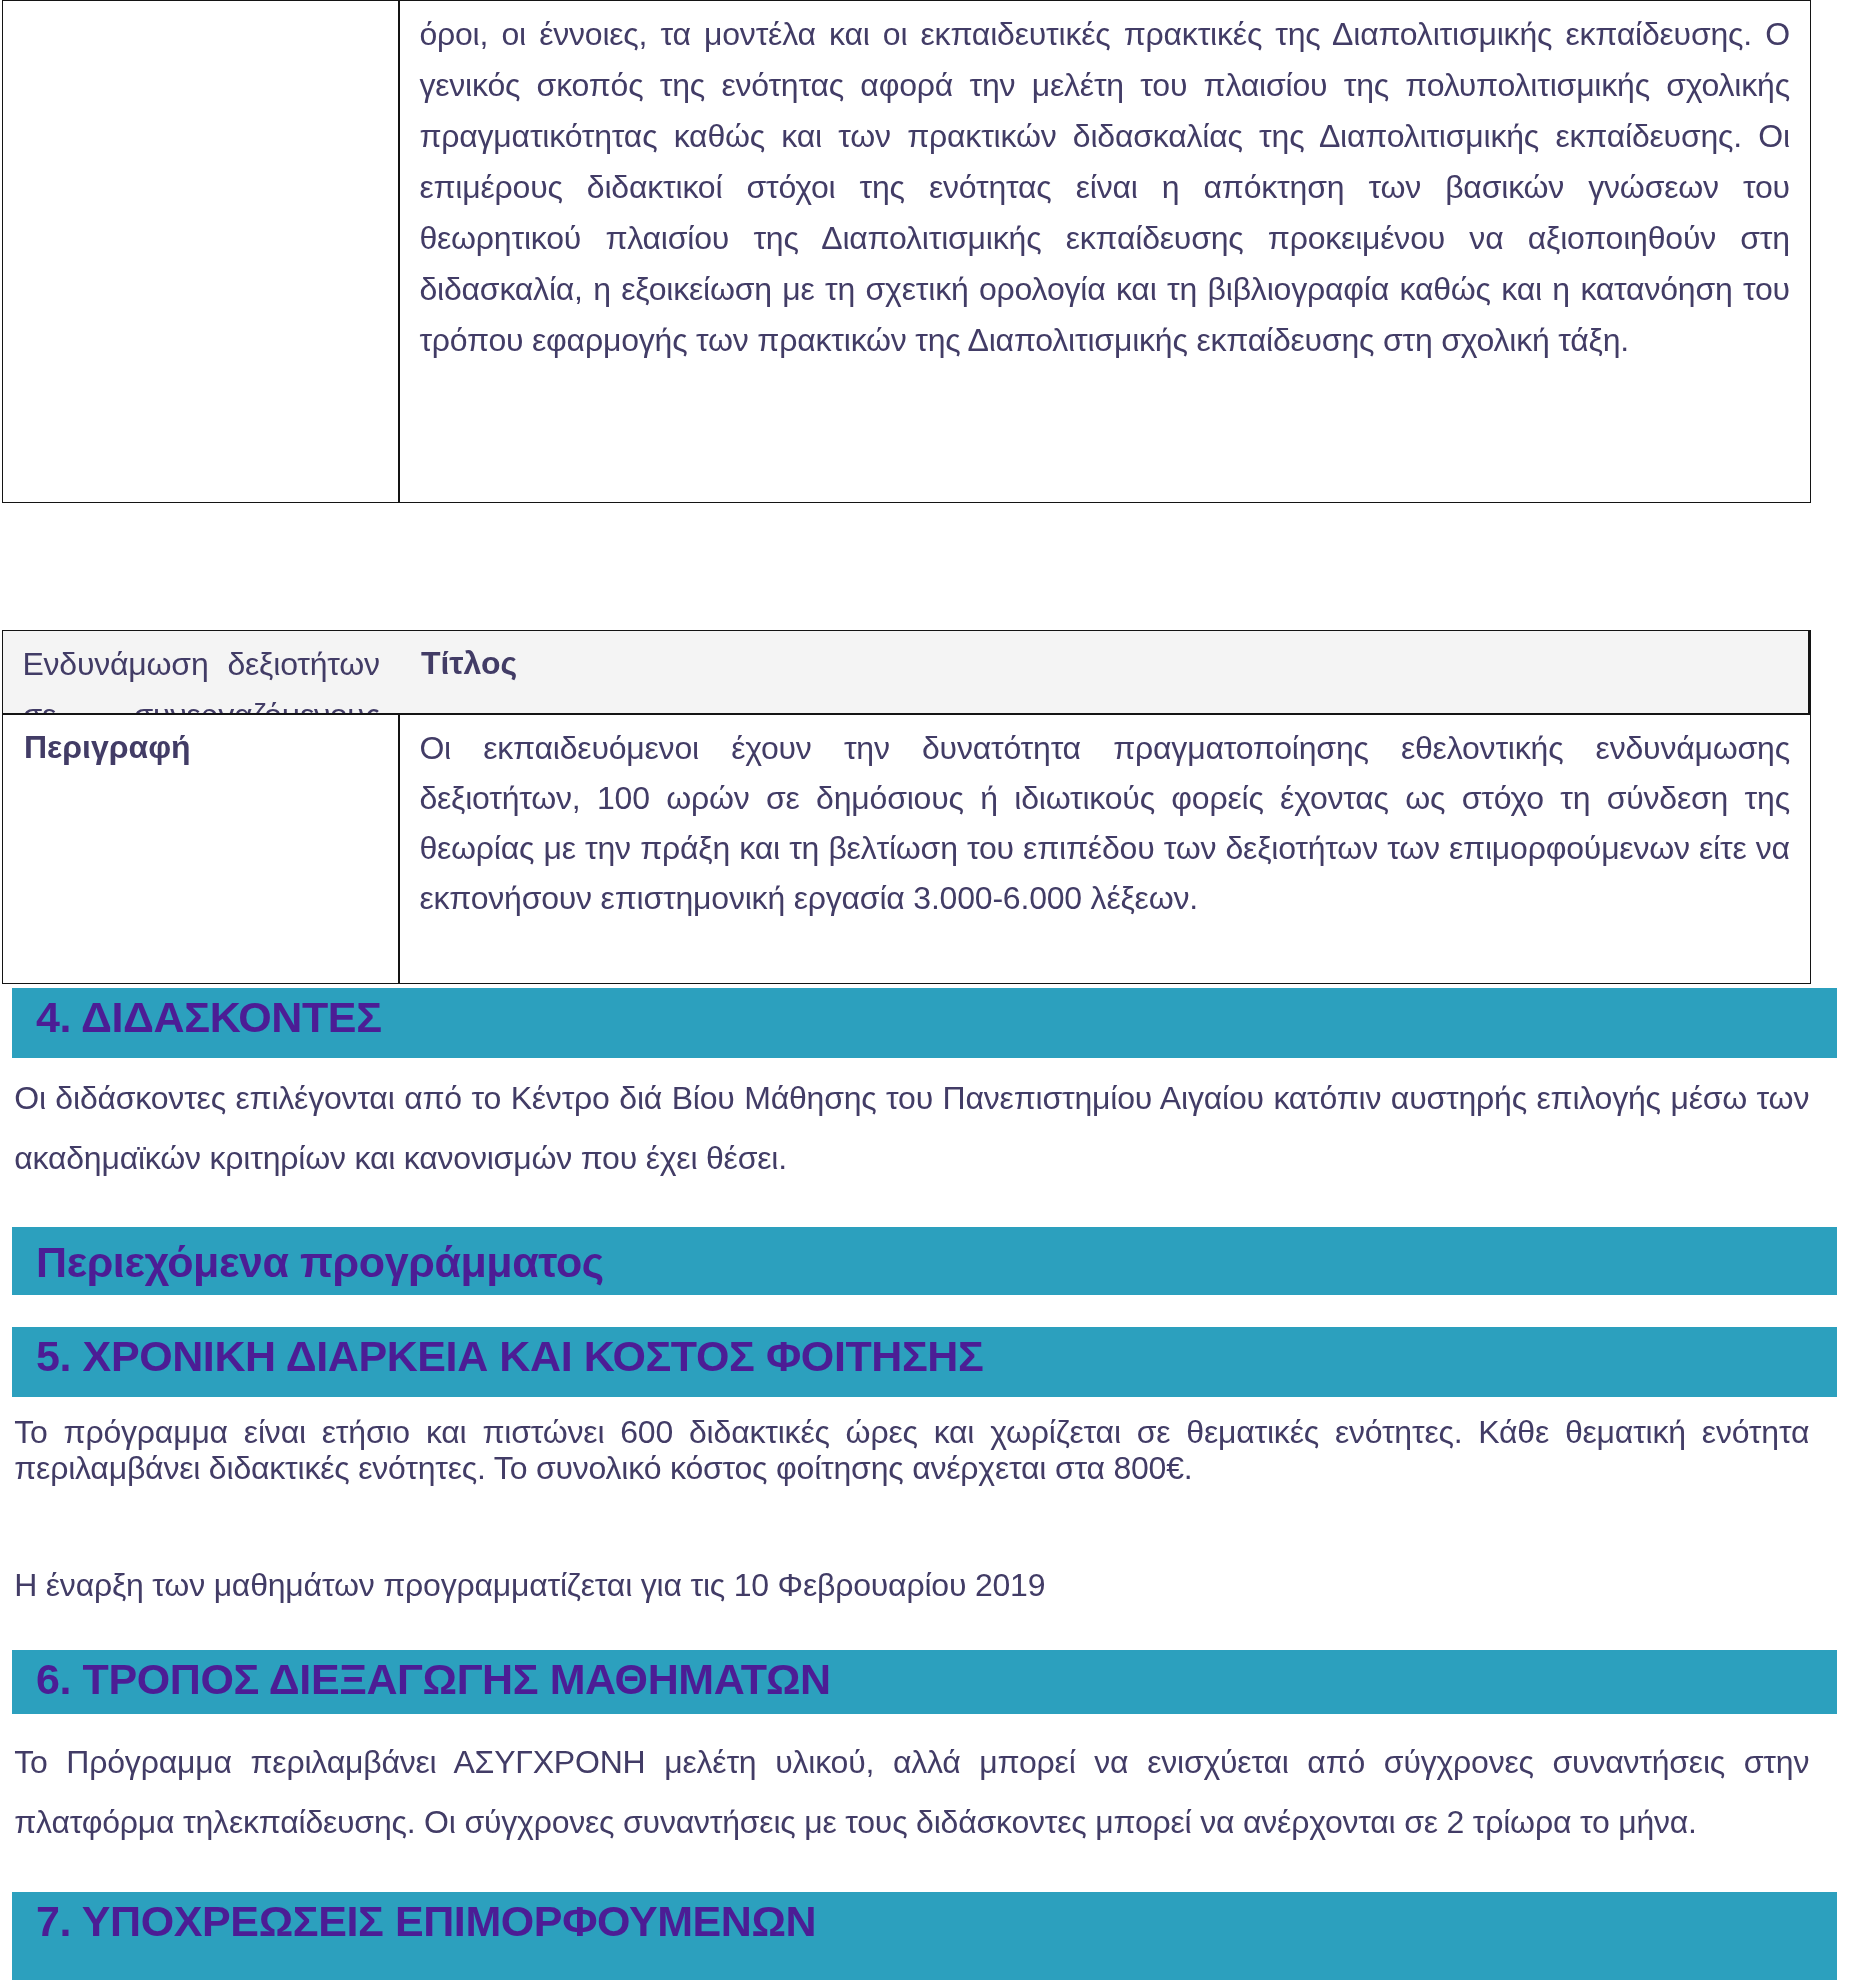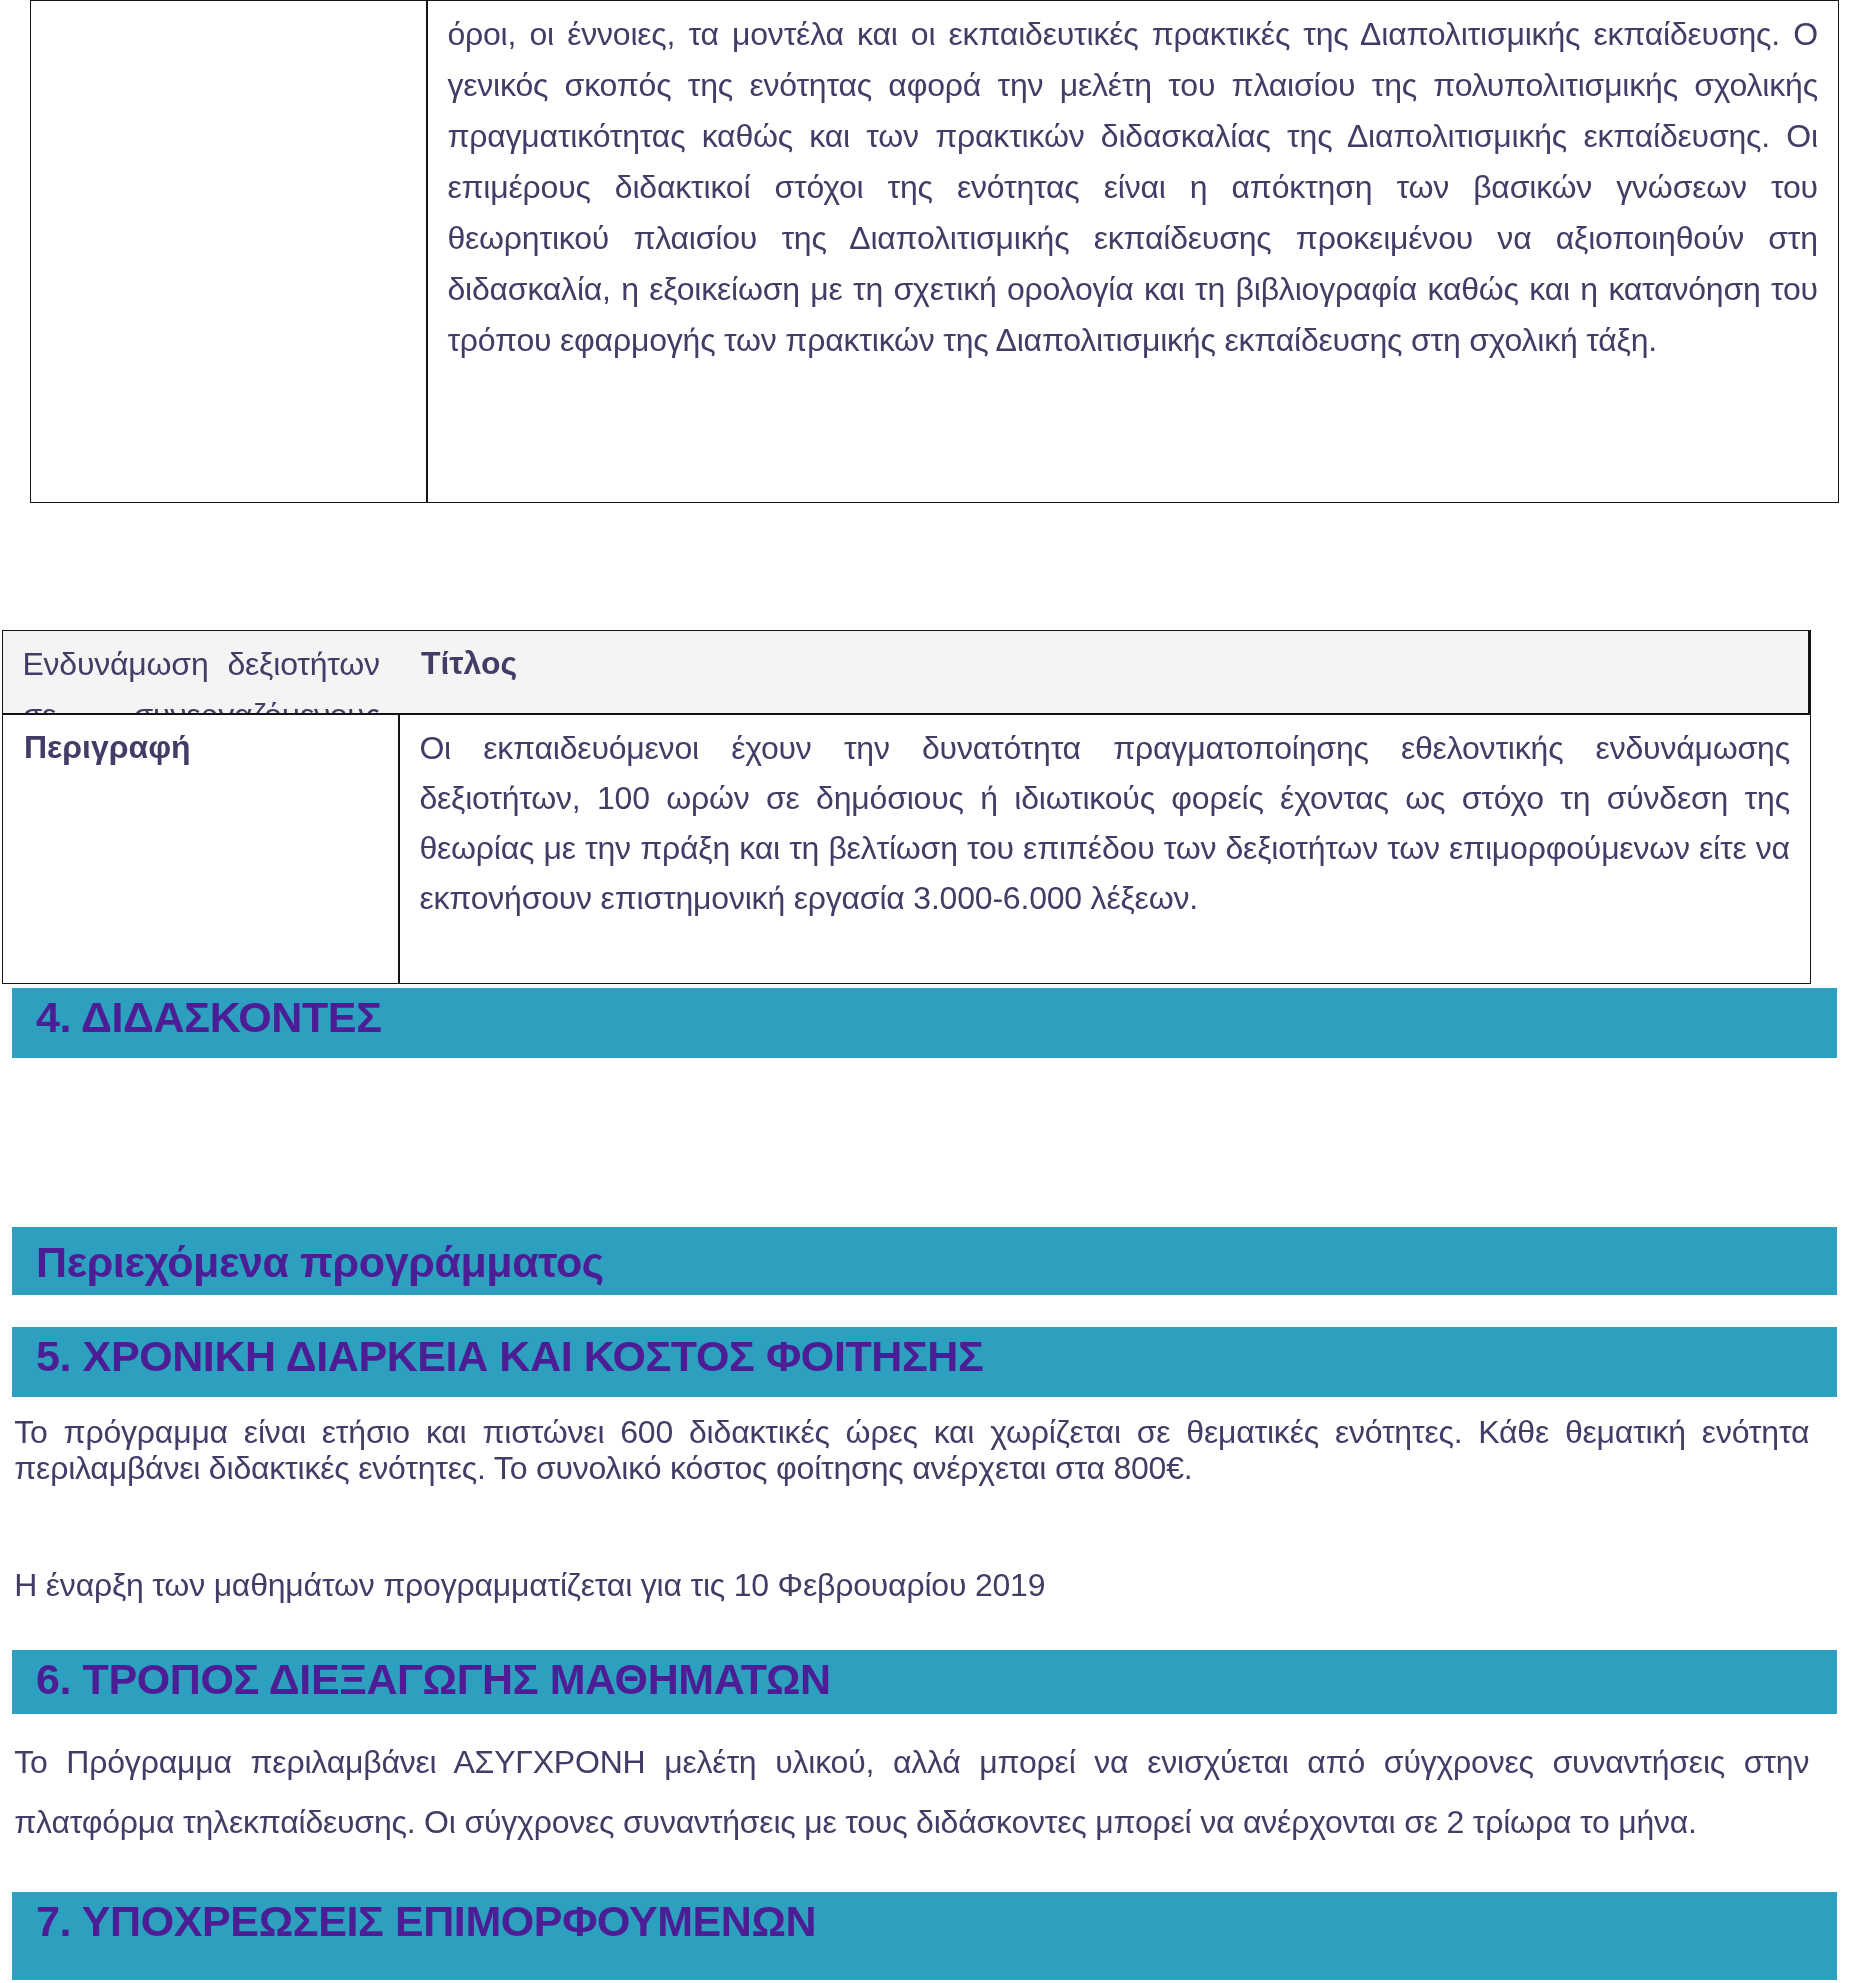--- a/index.html
+++ b/index.html
@@ -15,21 +15,21 @@
   .doc-table{
     position:absolute;
     left:2.4px;
     width:1809px;
     border:1.6px solid #141414;
     box-sizing:border-box;
     display:grid;
     grid-template-columns:397px 1fr;
     background:#ffffff;
   }
-  #table-unit11{top:0;height:503px;border-top:1.6px solid #141414;margin-left:28px;}
+  #table-unit11{top:0;height:503px;border-top:1.6px solid #141414;}
   #table-unit12{top:630px;height:354px;grid-template-rows:84px 1fr;}
   .cell{box-sizing:border-box;overflow:hidden;}
   .label-cell{
     border-right:2.4px solid #141414;
     padding:9.5px 16px 0 20.5px;
     font-weight:bold;
     font-size:32px;
     line-height:44px;
   }
   .value-cell{
@@ -89,20 +89,21 @@
 
 
   <div class="doc-table" id="table-unit12">
     <div class="cell value-cell row-divider gray-row">Ενδυνάμωση δεξιοτήτων σε συνεργαζόμενους φορείς ή εργασία και μεθοδολογία έρευνας</div>
     <div class="cell label-cell row-divider gray-row">Τίτλος</div>
     <div class="cell label-cell">Περιγραφή</div>
     <div class="cell value-cell" id="unit12-desc-value">Οι εκπαιδευόμενοι έχουν την δυνατότητα πραγματοποίησης εθελοντικής ενδυνάμωσης δεξιοτήτων, 100 ωρών σε δημόσιους ή ιδιωτικούς φορείς έχοντας ως στόχο τη σύνδεση της θεωρίας με την πράξη και τη βελτίωση του επιπέδου των δεξιοτήτων των επιμορφούμενων είτε να εκπονήσουν επιστημονική εργασία 3.000-6.000 λέξεων.</div>
   </div>
 
   <div class="band" id="band-teachers">4. ΔΙΔΑΣΚΟΝΤΕΣ</div>
+  <div class="para" id="para-teachers">Οι διδάσκοντες επιλέγονται από το Κέντρο διά Βίου Μάθησης του Πανεπιστημίου Αιγαίου κατόπιν αυστηρής επιλογής μέσω των ακαδημαϊκών κριτηρίων και κανονισμών που έχει θέσει.</div>
 
   <div class="band" id="band-contents">Περιεχόμενα προγράμματος</div>
 
   <div class="band" id="band-duration">5. ΧΡΟΝΙΚΗ ΔΙΑΡΚΕΙΑ ΚΑΙ ΚΟΣΤΟΣ ΦΟΙΤΗΣΗΣ</div>
   <div class="para" id="para-duration">Το πρόγραμμα είναι ετήσιο και πιστώνει 600 διδακτικές ώρες και χωρίζεται σε θεματικές ενότητες. Κάθε θεματική ενότητα περιλαμβάνει διδακτικές ενότητες. Το συνολικό κόστος φοίτησης ανέρχεται στα 800€.</div>
   <div class="para" id="para-start">Η έναρξη των μαθημάτων προγραμματίζεται για τις 10 Φεβρουαρίου 2019</div>
 
   <div class="band" id="band-delivery">6. ΤΡΟΠΟΣ ΔΙΕΞΑΓΩΓΗΣ ΜΑΘΗΜΑΤΩΝ</div>
   <div class="para" id="para-delivery">Το Πρόγραμμα περιλαμβάνει ΑΣΥΓΧΡΟΝΗ μελέτη υλικού, αλλά μπορεί να ενισχύεται από σύγχρονες συναντήσεις στην πλατφόρμα τηλεκπαίδευσης. Οι σύγχρονες συναντήσεις με τους διδάσκοντες μπορεί να ανέρχονται σε 2 τρίωρα το μήνα.</div>
 

